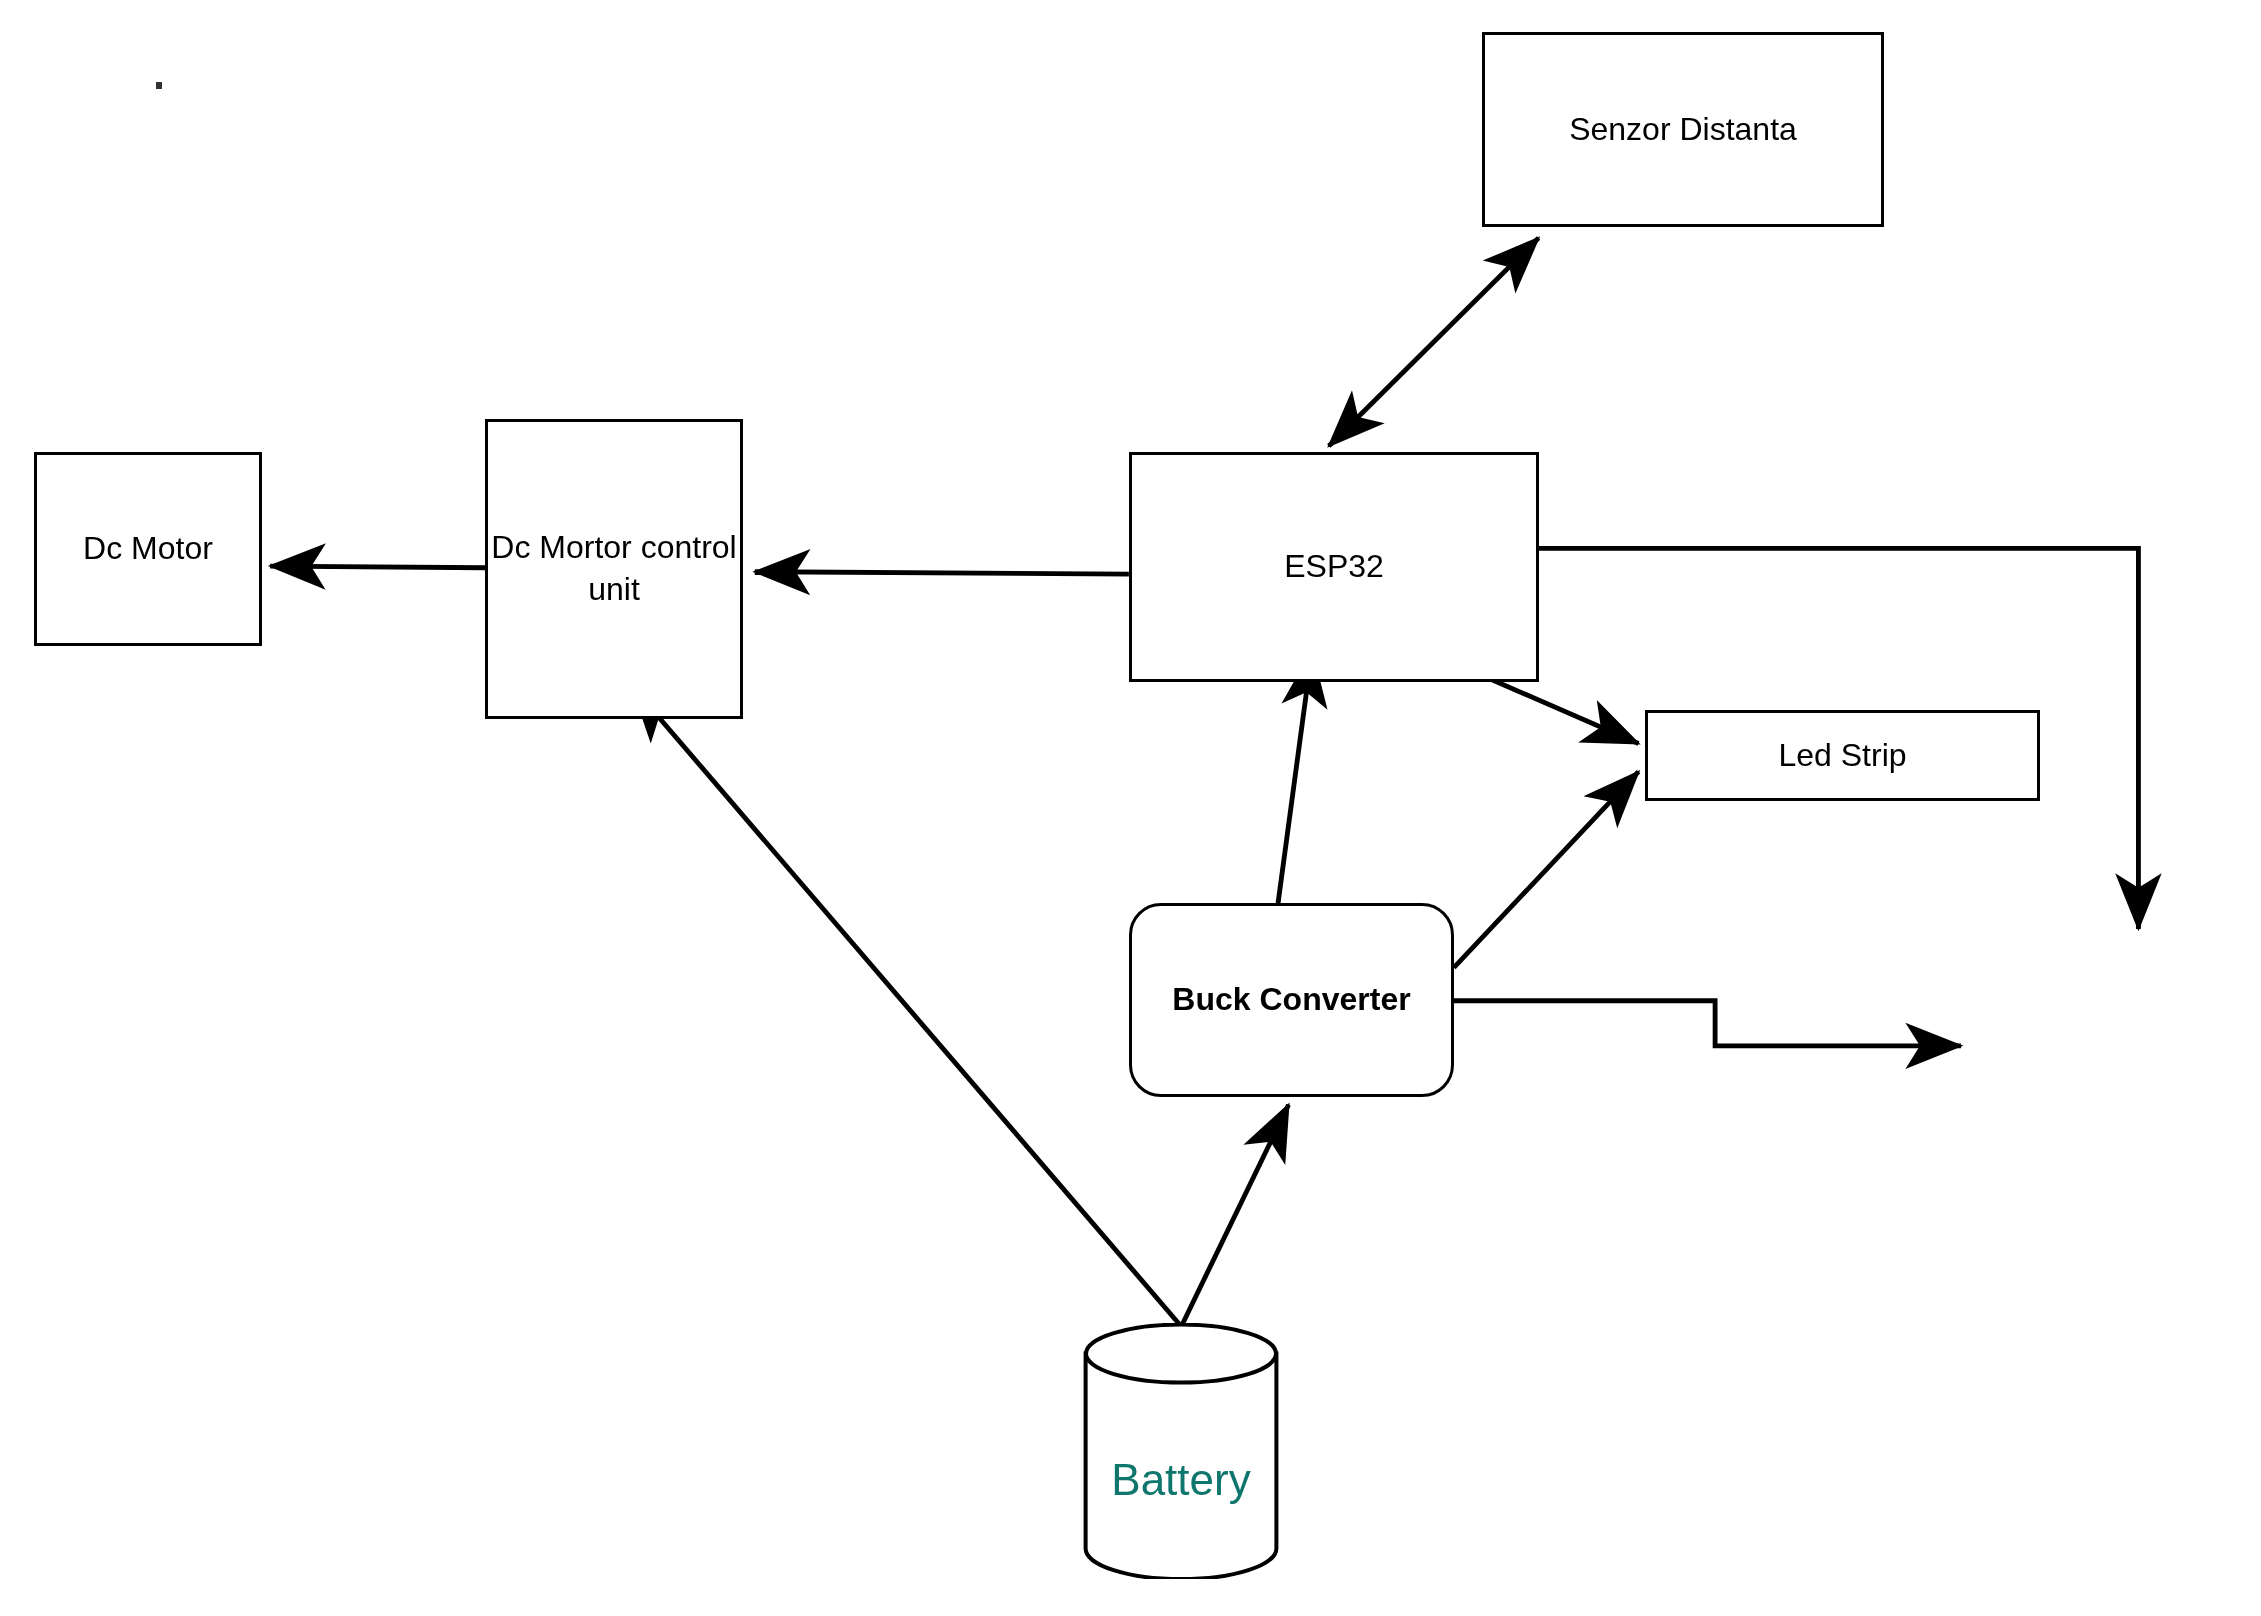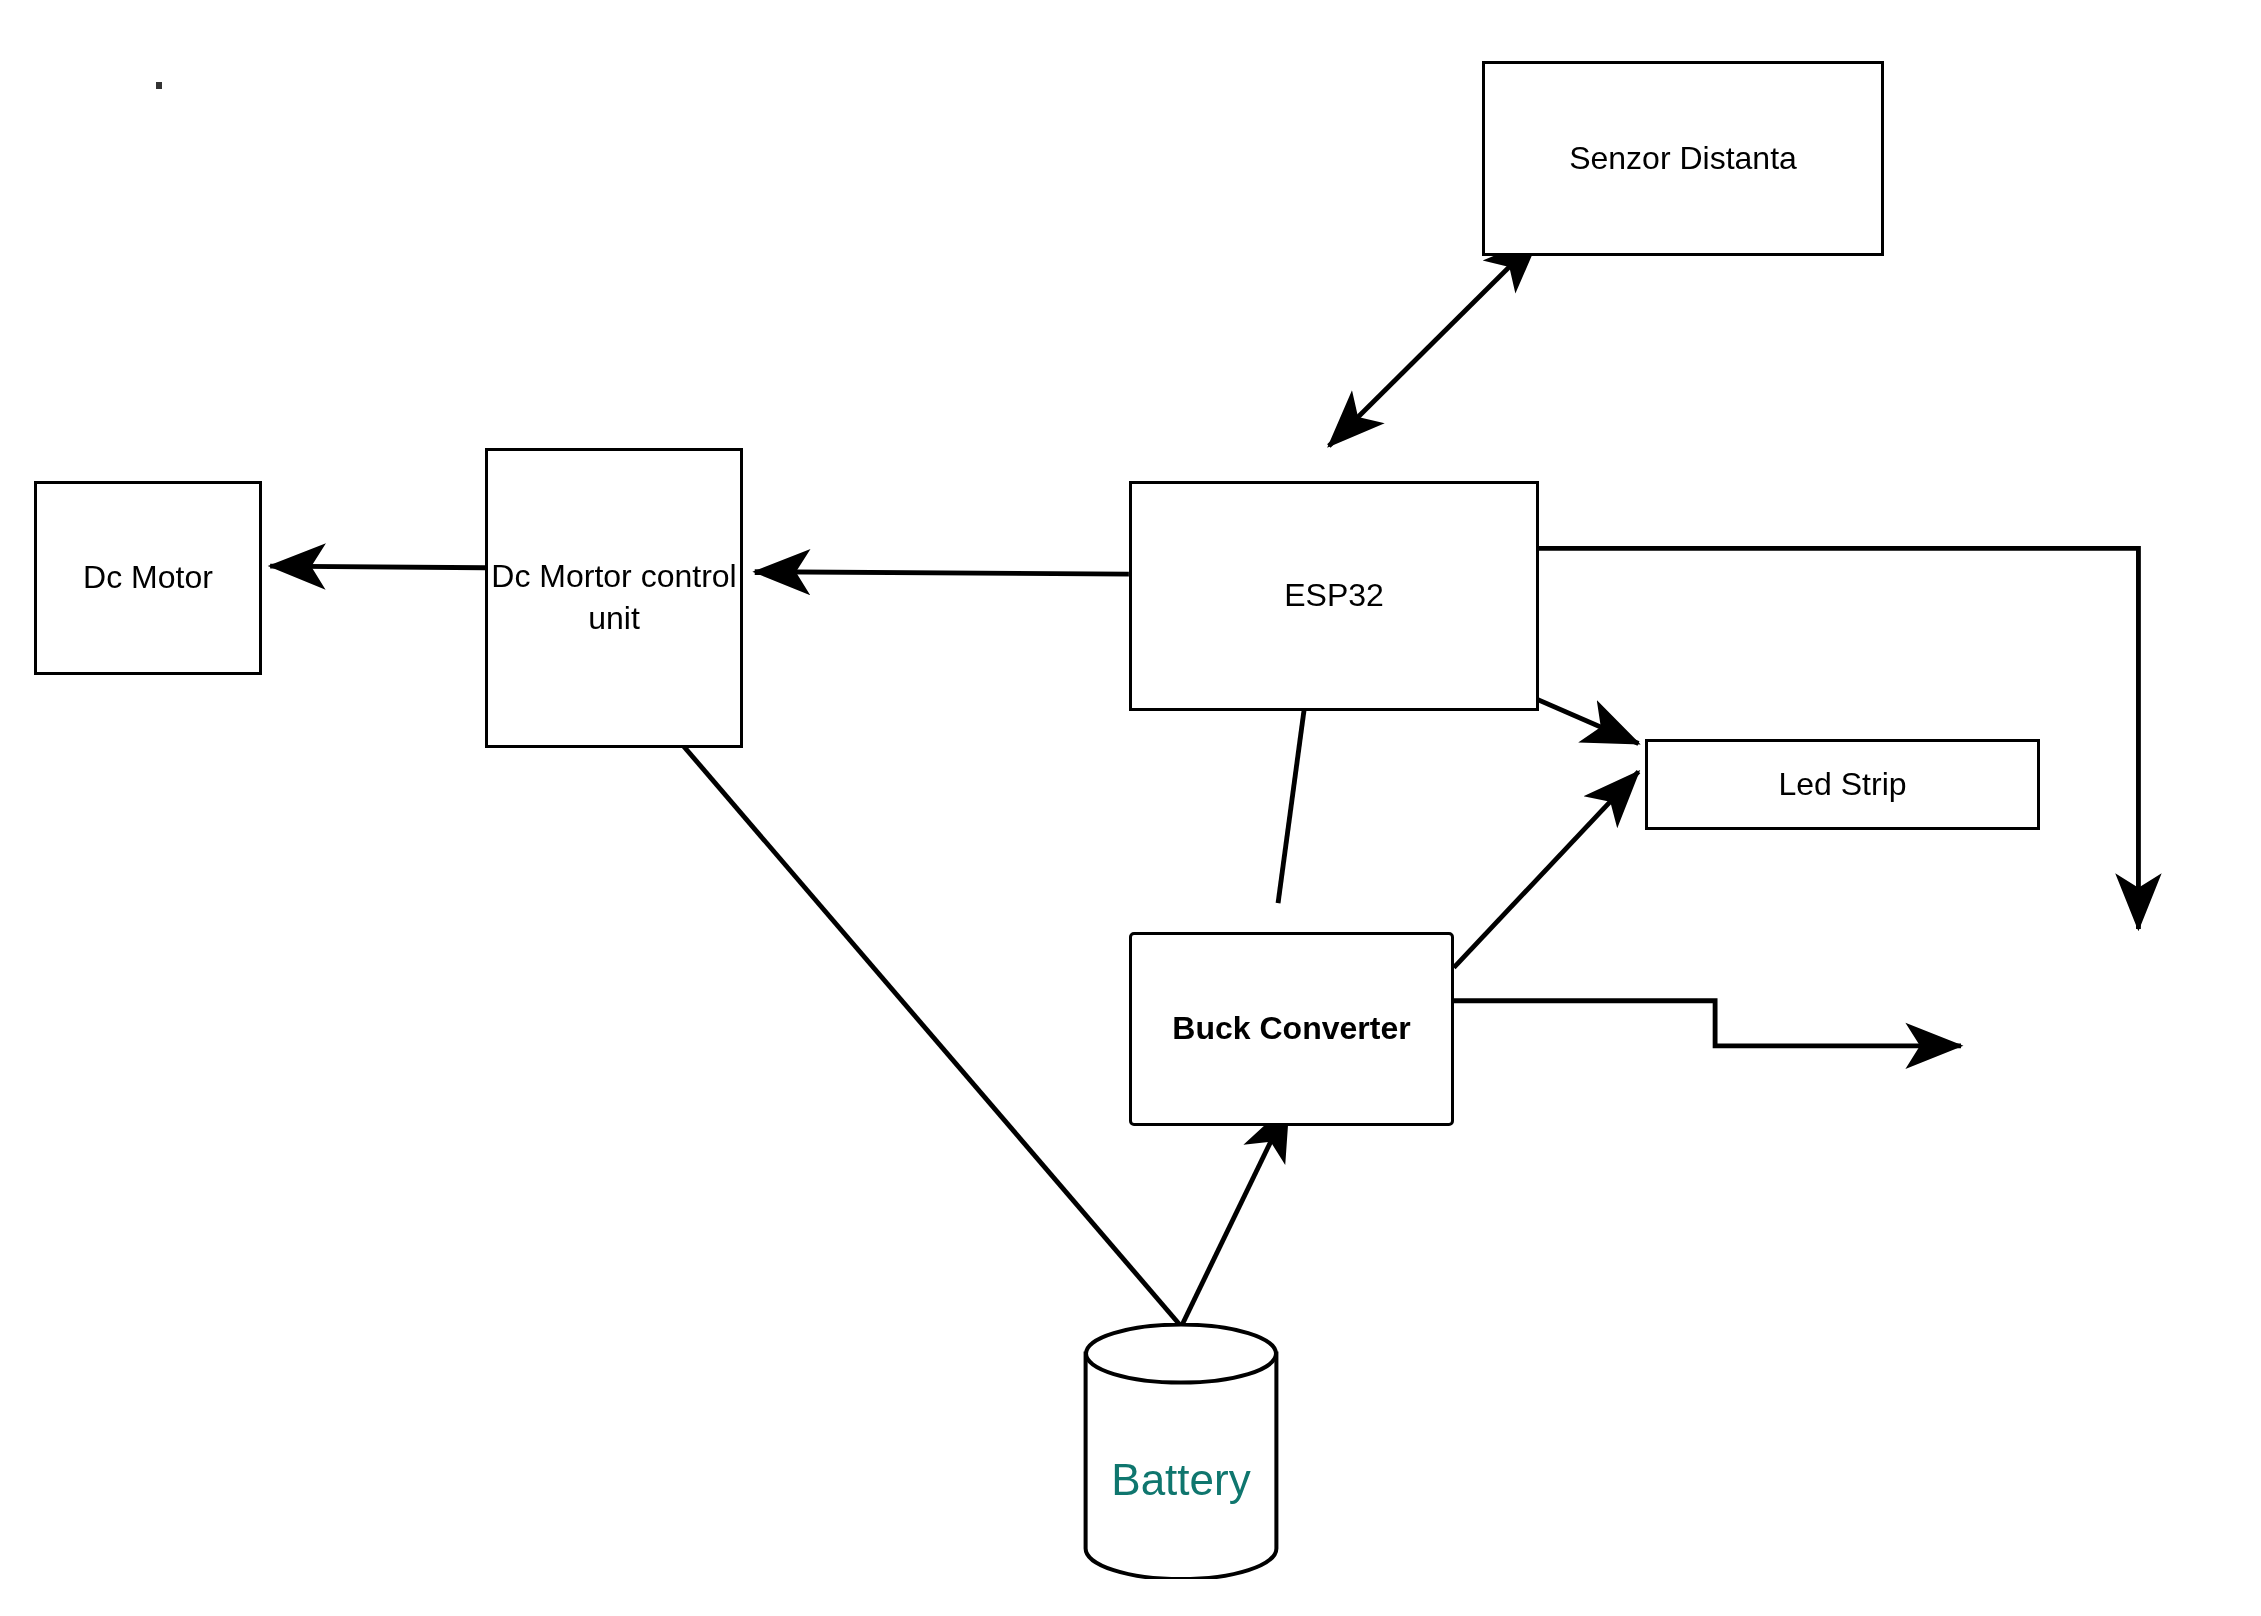--- a/index.html
+++ b/index.html
@@ -28,24 +28,23 @@
     border: 3.2px solid #000000;
     background: #ffffff;
     display: flex;
     align-items: center;
     justify-content: center;
     text-align: center;
     color: #000000;
     font-size: 32px;
     line-height: 1.3;
     font-family: "Liberation Sans", sans-serif;
-    margin-top: 29px;
   }
   .node-label { display: block; }
-  .rounded { border-radius: 5px; }
+  .rounded { border-radius: 32px; }
   .bold { font-weight: bold; }
   .cylinder {
     position: absolute;
     display: flex;
     align-items: flex-end;
     justify-content: center;
   }
   .cylinder svg { position: absolute; left: 0; top: 0; }
   .cylinder .cyl-text {
     position: relative;

